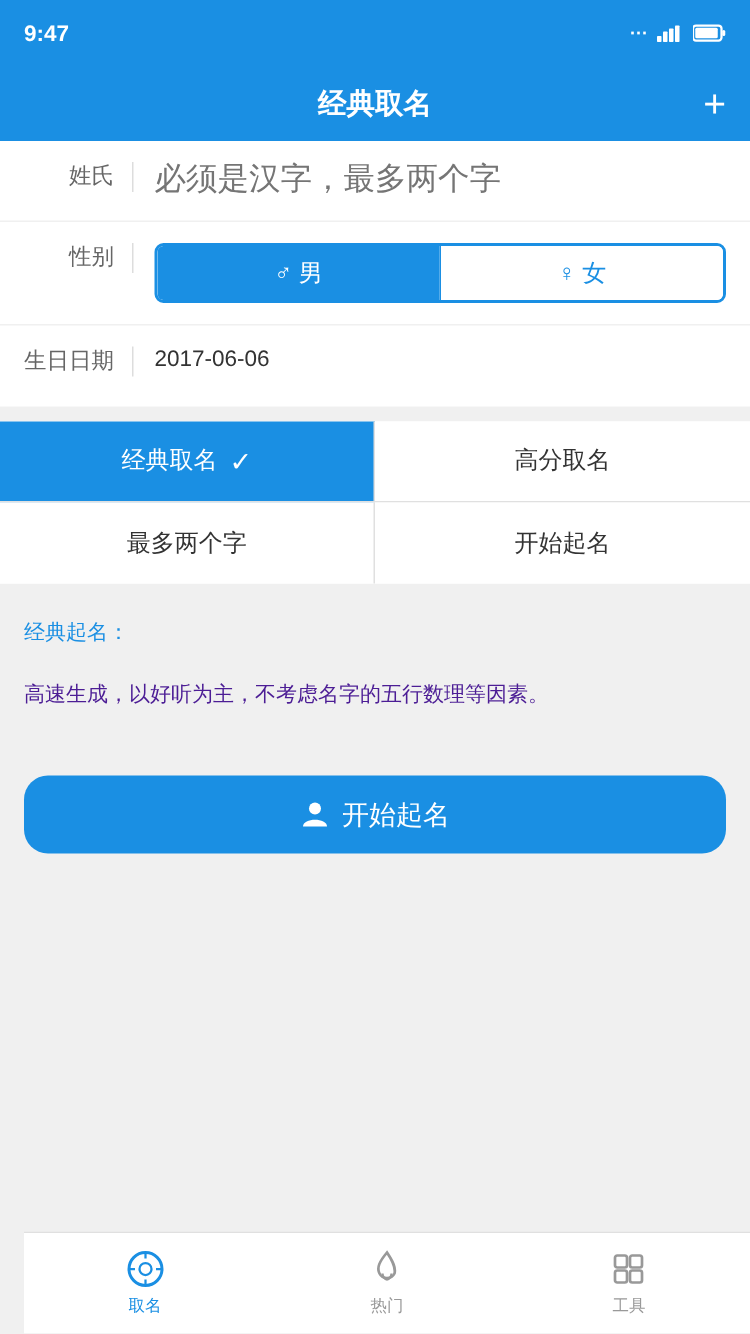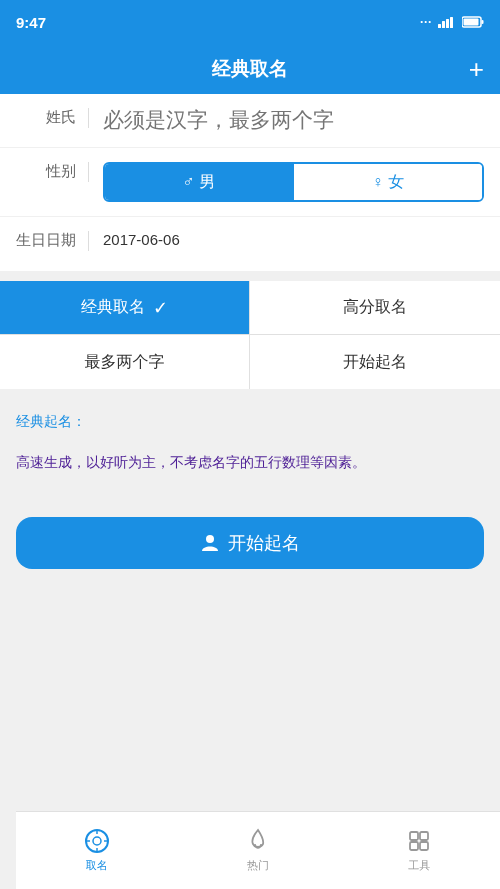--- a/index.html
+++ b/index.html
@@ -202,21 +202,21 @@
       cursor: pointer;
       gap: 8px;
     }
 
     
     .bottom-nav {
       position: absolute;
       bottom: 0;
       left: 16px;
       right: 0;
-      height: 78px;
+      height: 68px;
       background: white;
       border-top: 1px solid #e0e0e0;
       display: flex;
     }
     .nav-item {
       flex: 1;
       display: flex;
       flex-direction: column;
       align-items: center;
       justify-content: center;

